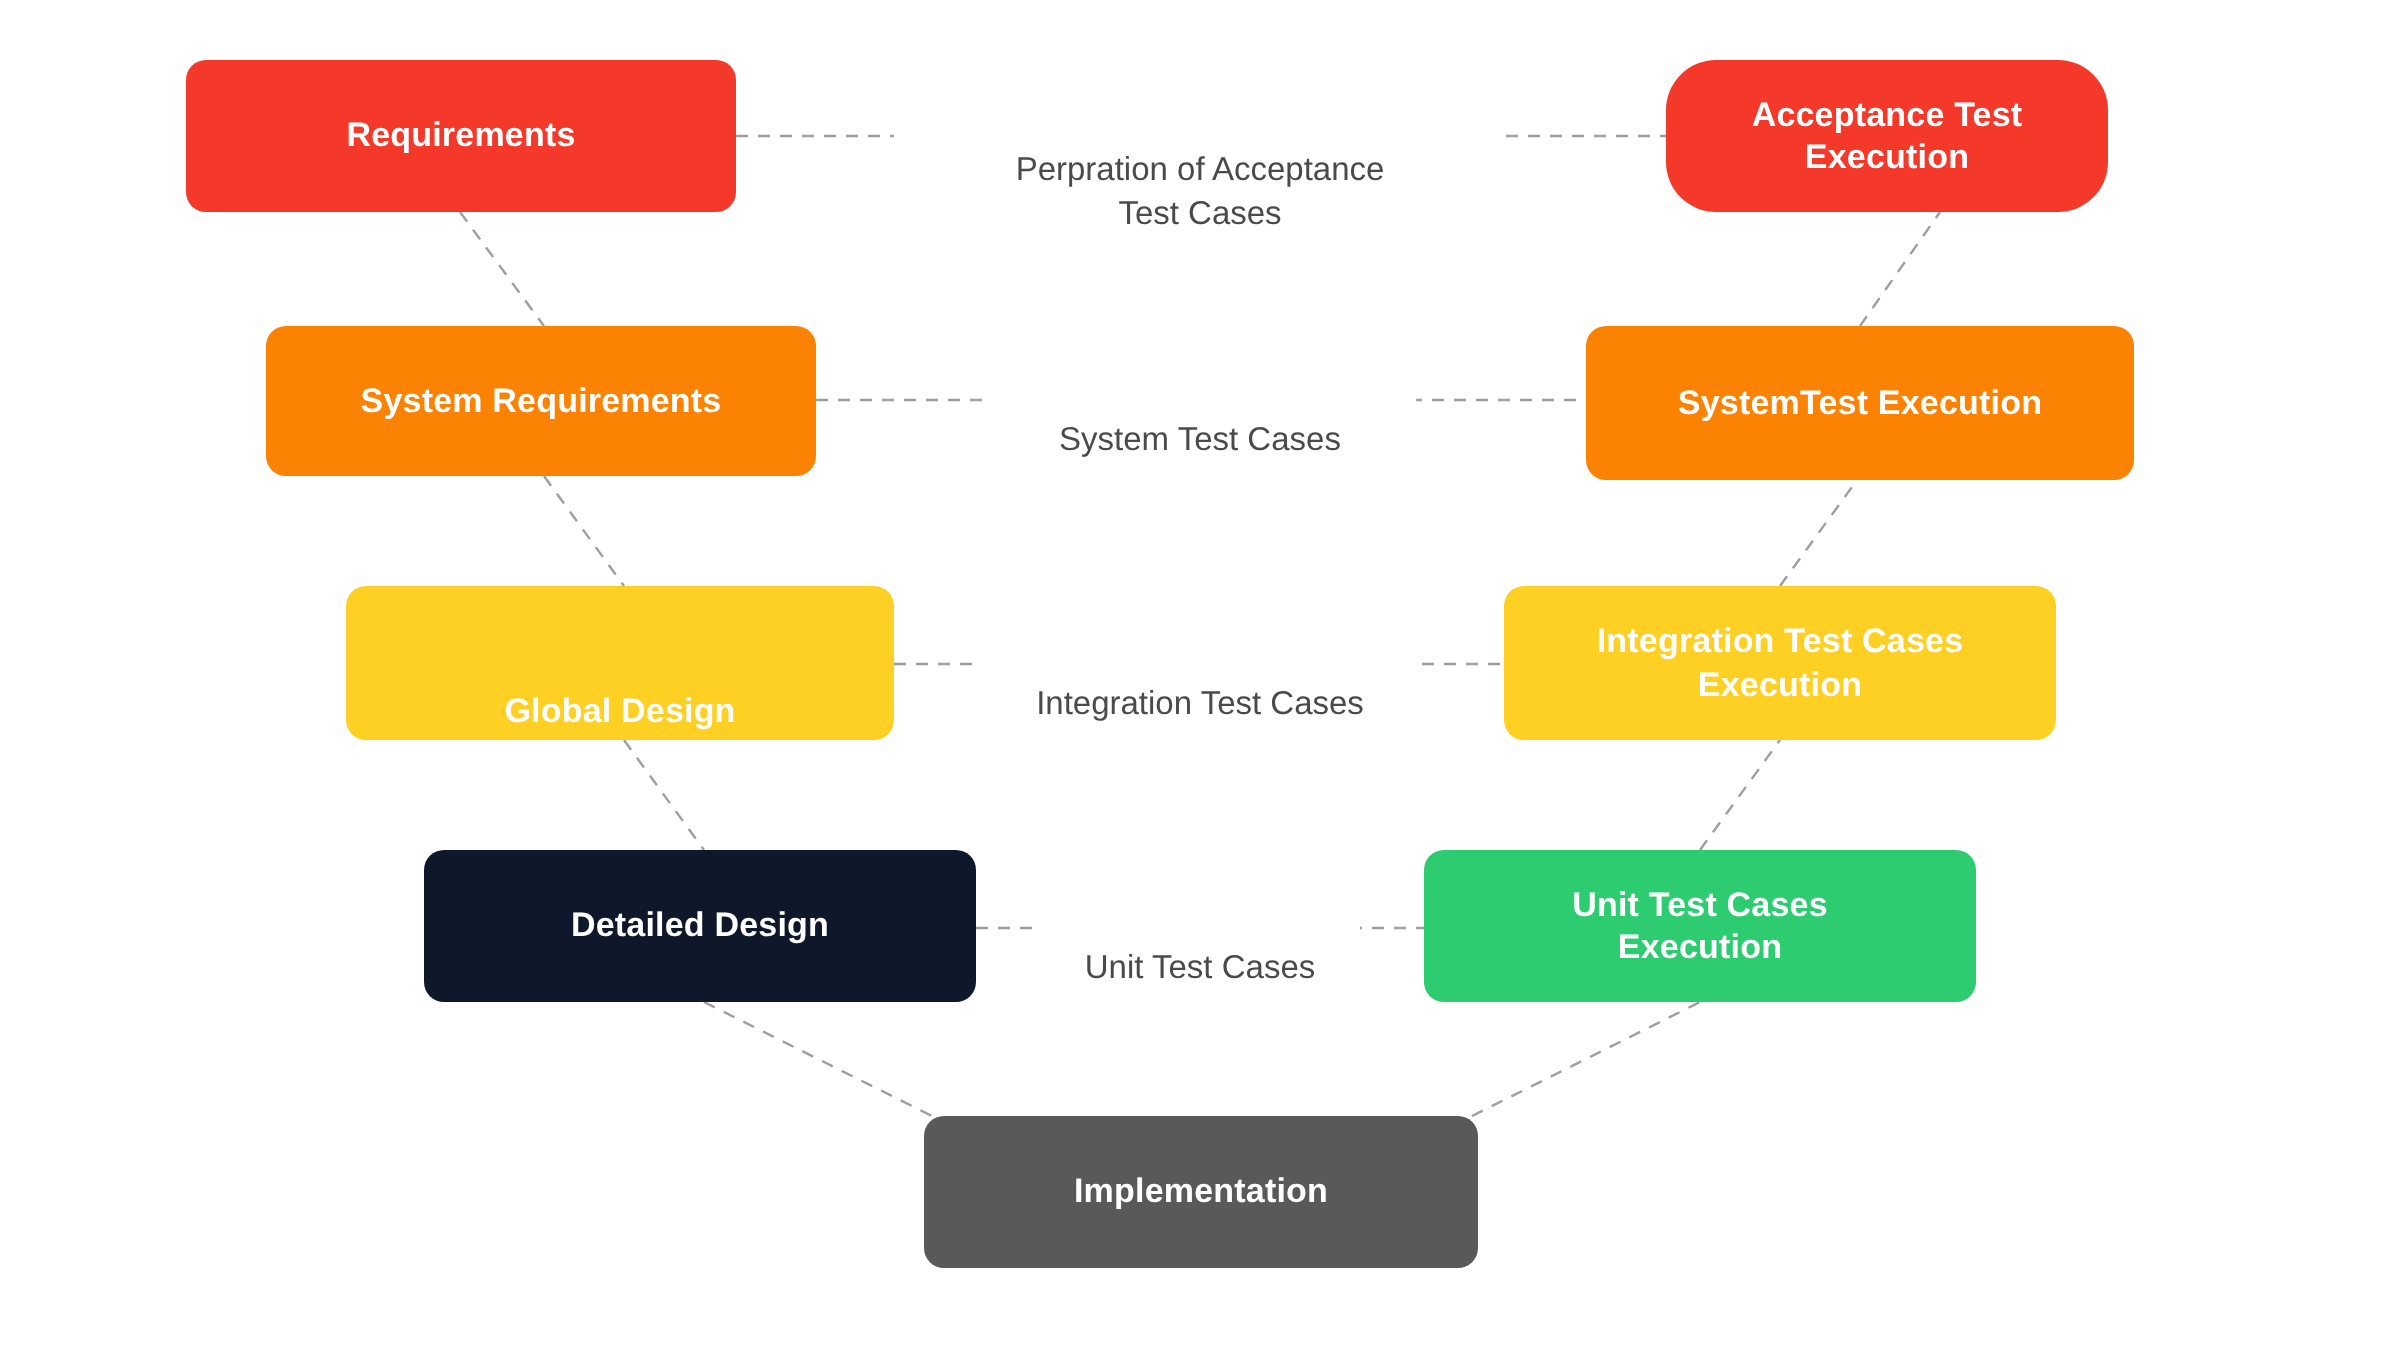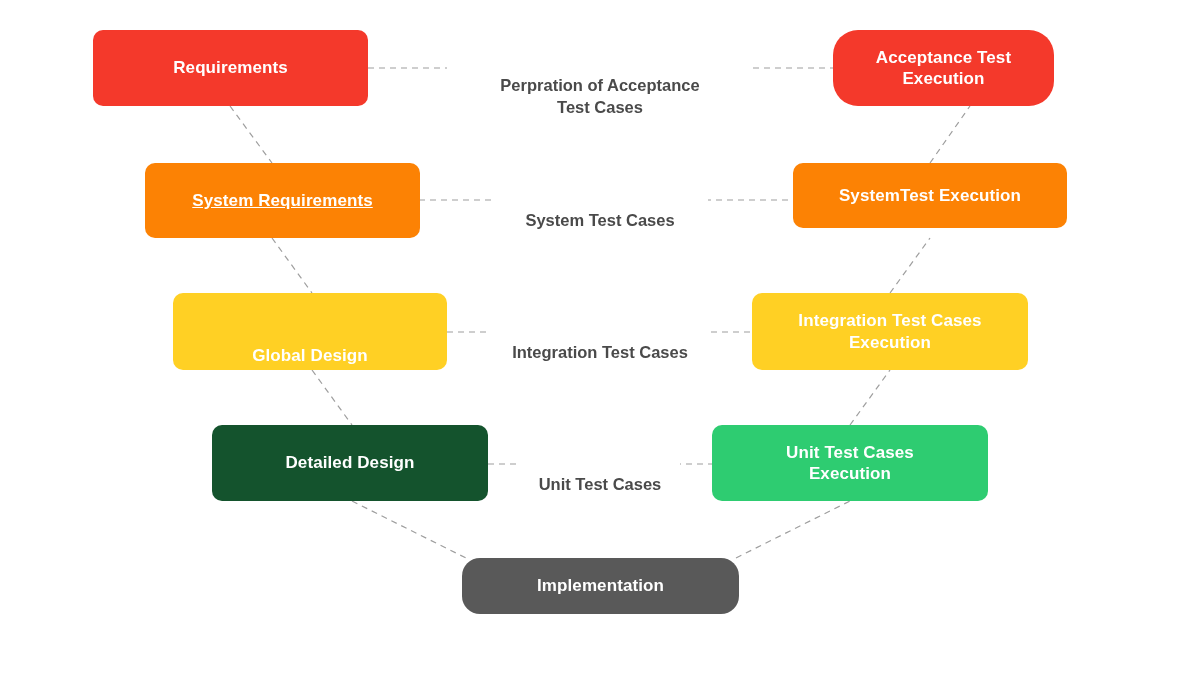--- a/index.html
+++ b/index.html
@@ -43,21 +43,21 @@
   .node-label {
     display: block;
     white-space: pre-line;
   }
   .edge-label {
     position: absolute;
     box-sizing: border-box;
     text-align: center;
     color: #4a4a4a;
     font-size: 16.5px;
-    font-weight: bold;
+    font-weight: normal;
     line-height: 1.3;
     background: #ffffff;
     white-space: pre-line;
   }
 </style>
 </head>
 <body>
 
 <div id="canvas">
 
@@ -85,55 +85,55 @@
 
   <div class="edge-label" style="left:447px; top:54px; width:306px;">
     <span>Perpration of Acceptance
 Test Cases</span>
   </div>
 
   <div class="node" style="left:833px; top:30px; width:221px; height:76px; background:#f4392b;border-radius:25px;">
     <span class="node-label">Acceptance Test Execution</span>
   </div>
 
-  <div class="node" style="left:145px; top:163px; width:275px; height:75px; background:#fc8204;text-decoration:underline;">
+  <div class="node" style="left:133px; top:163px; width:275px; height:75px; background:#fc8204;">
     <span class="node-label">System Requirements</span>
   </div>
 
   <div class="edge-label" style="left:492px; top:189px; width:216px;text-align:center;">
     <span>System Test Cases</span>
   </div>
 
-  <div class="node" style="left:793px; top:163px; width:274px; height:65px; background:#fc8204;text-align:right;">
+  <div class="node" style="left:793px; top:163px; width:274px; height:77px; background:#fc8204;text-align:right;">
     <span class="node-label">SystemTest Execution</span>
   </div>
 
   <div class="node" style="left:173px; top:293px; width:274px; height:77px; background:#ffd024;align-items:flex-end;">
     <span class="node-label">Global Design</span>
   </div>
 
   <div class="edge-label" style="left:490px; top:321px; width:220px;">
     <span>Integration Test Cases</span>
   </div>
 
   <div class="node" style="left:752px; top:293px; width:276px; height:77px; background:#ffd024;">
     <span class="node-label">Integration Test Cases
 Execution</span>
   </div>
 
-  <div class="node" style="left:212px; top:425px; width:276px; height:76px; background:#14532d;">
+  <div class="node" style="left:212px; top:425px; width:276px; height:76px; background:#0f172a;">
     <span class="node-label">Detailed Design</span>
   </div>
 
   <div class="edge-label" style="left:520px; top:453px; width:160px;">
     <span>Unit Test Cases</span>
   </div>
 
   <div class="node" style="left:712px; top:425px; width:276px; height:76px; background:#2ecc71;">
     <span class="node-label">Unit Test Cases
 Execution</span>
   </div>
 
-  <div class="node" style="left:462px; top:558px; width:277px; height:56px; background:#595959;border-radius:18px;">
+  <div class="node" style="left:462px; top:558px; width:277px; height:76px; background:#595959;">
     <span class="node-label">Implementation</span>
   </div>
 
 </div>
 
 </body></html>

